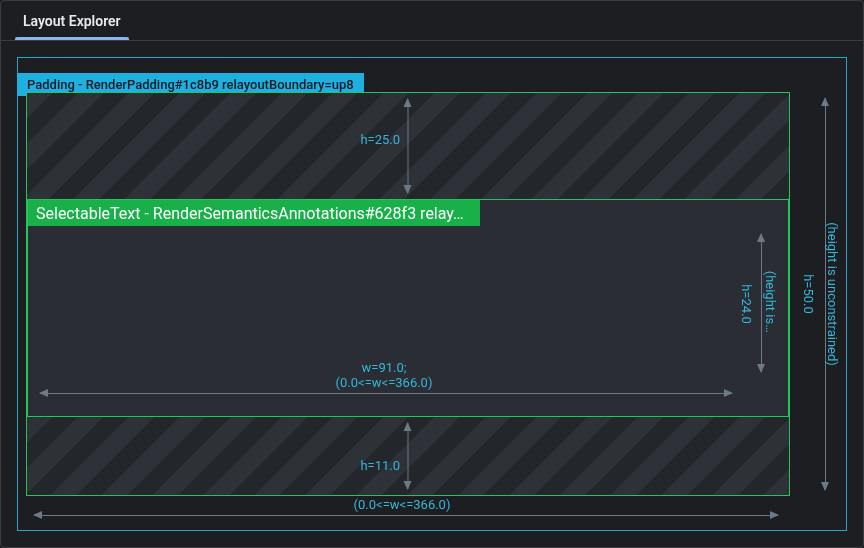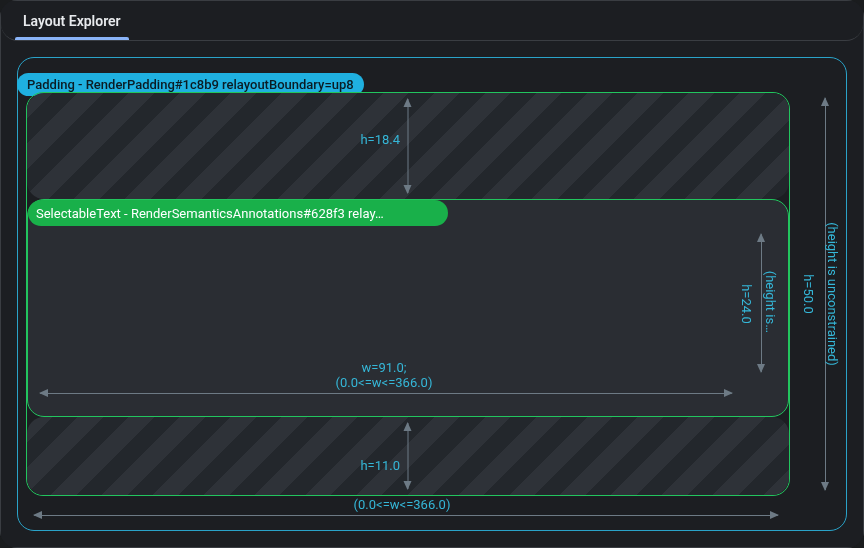--- a/index.html
+++ b/index.html
@@ -1,15 +1,15 @@
 <!DOCTYPE html>
 <html><head>
 <meta charset="utf-8">
 <style>
-  * { box-sizing: border-box; margin: 0; padding: 0; border-radius: 17px; }
+  * { box-sizing: border-box; margin: 0; padding: 0; }
   html, body {
     width: 864px; height: 548px;
     background: #1a1c1e;
     font-family: -apple-system, BlinkMacSystemFont, "Segoe UI", Roboto, sans-serif;
     color: #e0e0e0;
     overflow: hidden;
   }
   .panel {
     width: 864px; height: 548px;
     background: #1c1e22;
@@ -93,24 +93,24 @@
   .child-box {
     position: absolute;
     left: 0; right: 0; top: 106px; bottom: 78px;
     border: 1px solid #22c55e;
     background: #2a2d33;
   }
   .child-label-bar {
     position: absolute;
     left: 0; top: 0;
     height: 26px;
-    width: 420px;
+    width: 452px;
     background: #19b04a;
     color: #fff;
-    font-size: 13px;
+    font-size: 16px;
     display: flex;
     align-items: center;
     padding: 0 8px;
     overflow: hidden;
     white-space: nowrap;
   }
   
   .dim-label {
     position: absolute;
     color: #35b7d8;
@@ -189,21 +189,21 @@
         <span>(0.0&lt;=w&lt;=366.0)</span>
       </div>
 
       <div class="outer-body">
         <div class="padding-frame">
 
           <div class="stripes top"></div>
           <div class="stripes bottom"></div>
 
           <div class="v-arrow" style="left:50%; top:6px; height:94px; transform:translateX(-50%);"></div>
-          <div class="dim-label" style="left:50%; top:46px; transform:translate(-120%,-50%);">h=18.4</div>
+          <div class="dim-label" style="left:50%; top:46px; transform:translate(-120%,-50%);">h=25.0</div>
 
           <div class="v-arrow" style="left:50%; bottom:6px; height:66px; transform:translateX(-50%);"></div>
           <div class="dim-label" style="left:50%; bottom:30px; transform:translate(-120%,50%);text-align:right;">h=11.0</div>
 
           <div class="child-box">
             <div class="child-label-bar">SelectableText - RenderSemanticsAnnotations#628f3 relay…</div>
 
             <div class="h-arrow" style="left:12px; right:56px; bottom:22px;"></div>
             <div class="dim-label" style="left:0; right:48px; bottom:26px; display:flex; flex-direction:column; align-items:center;">
               <span>w=91.0;</span>

